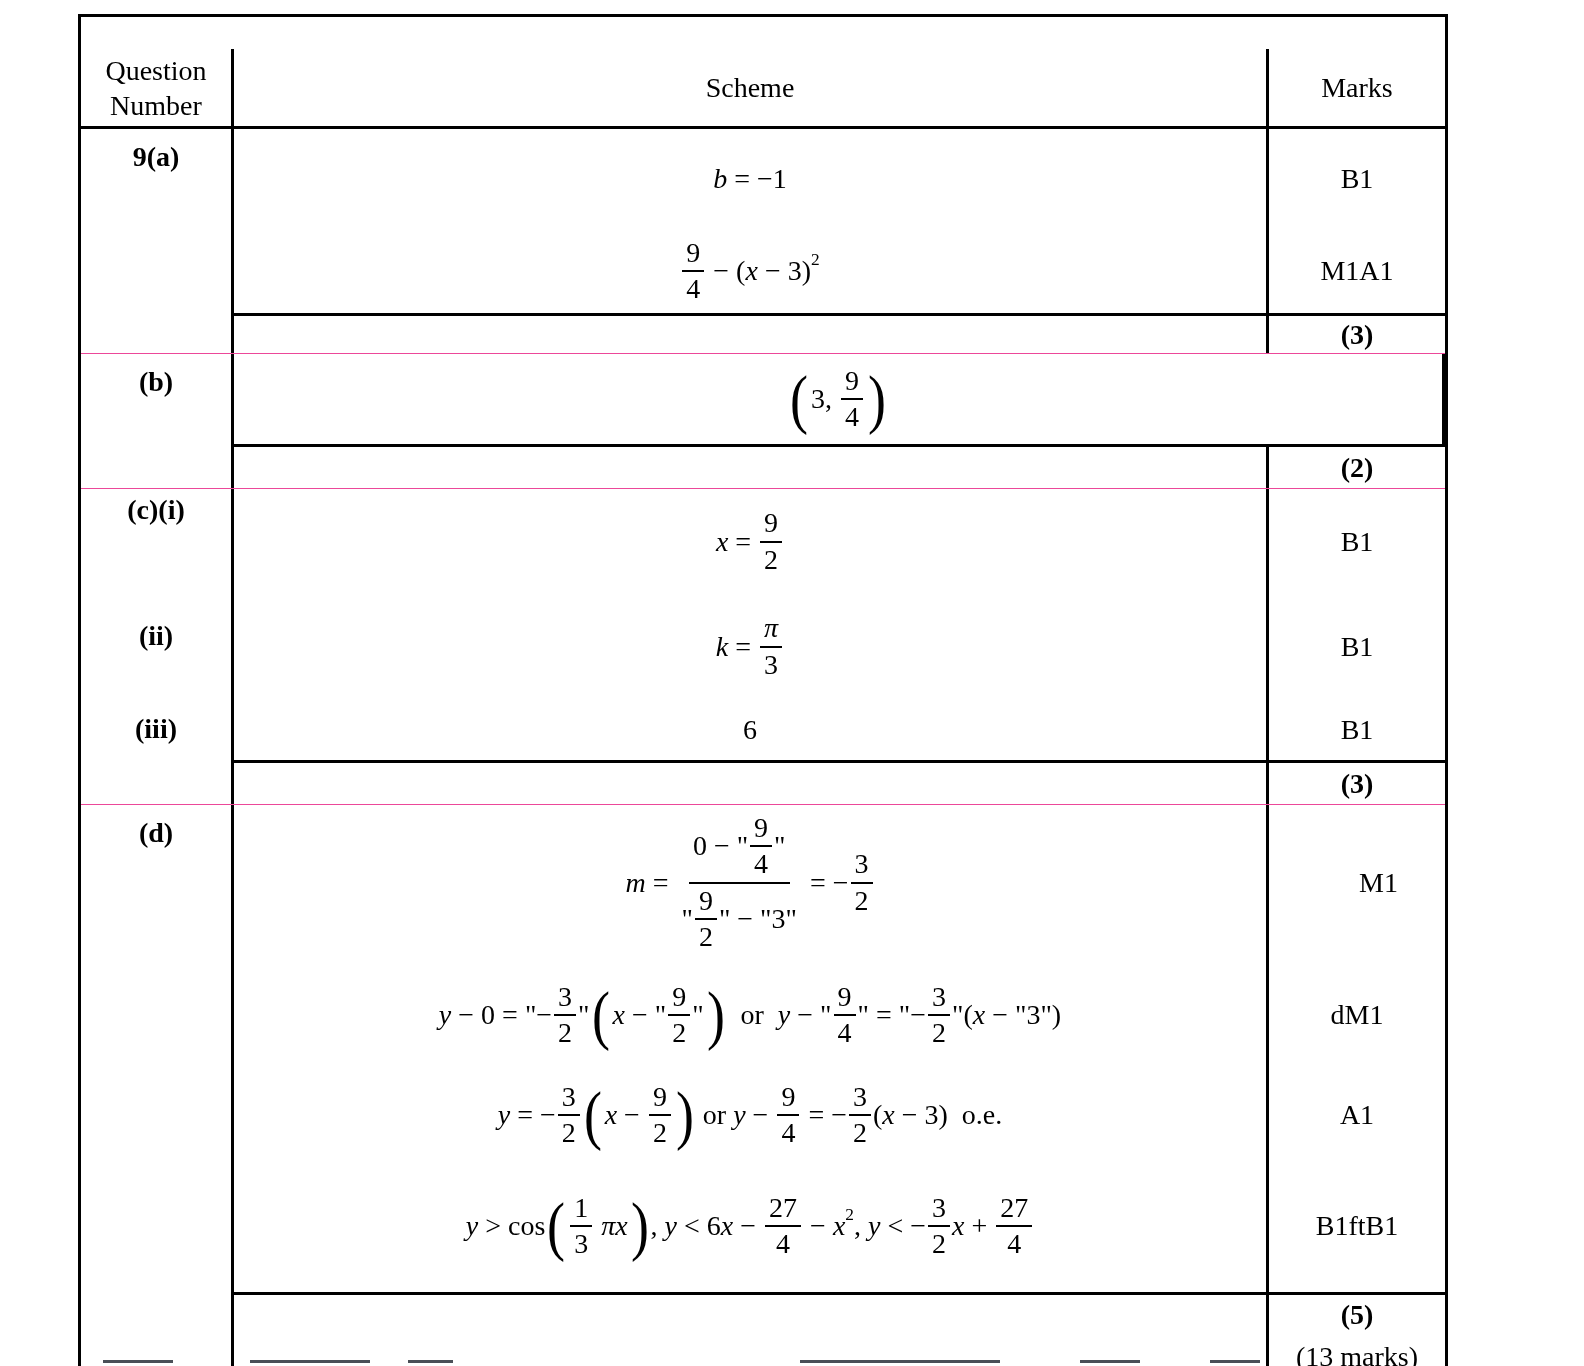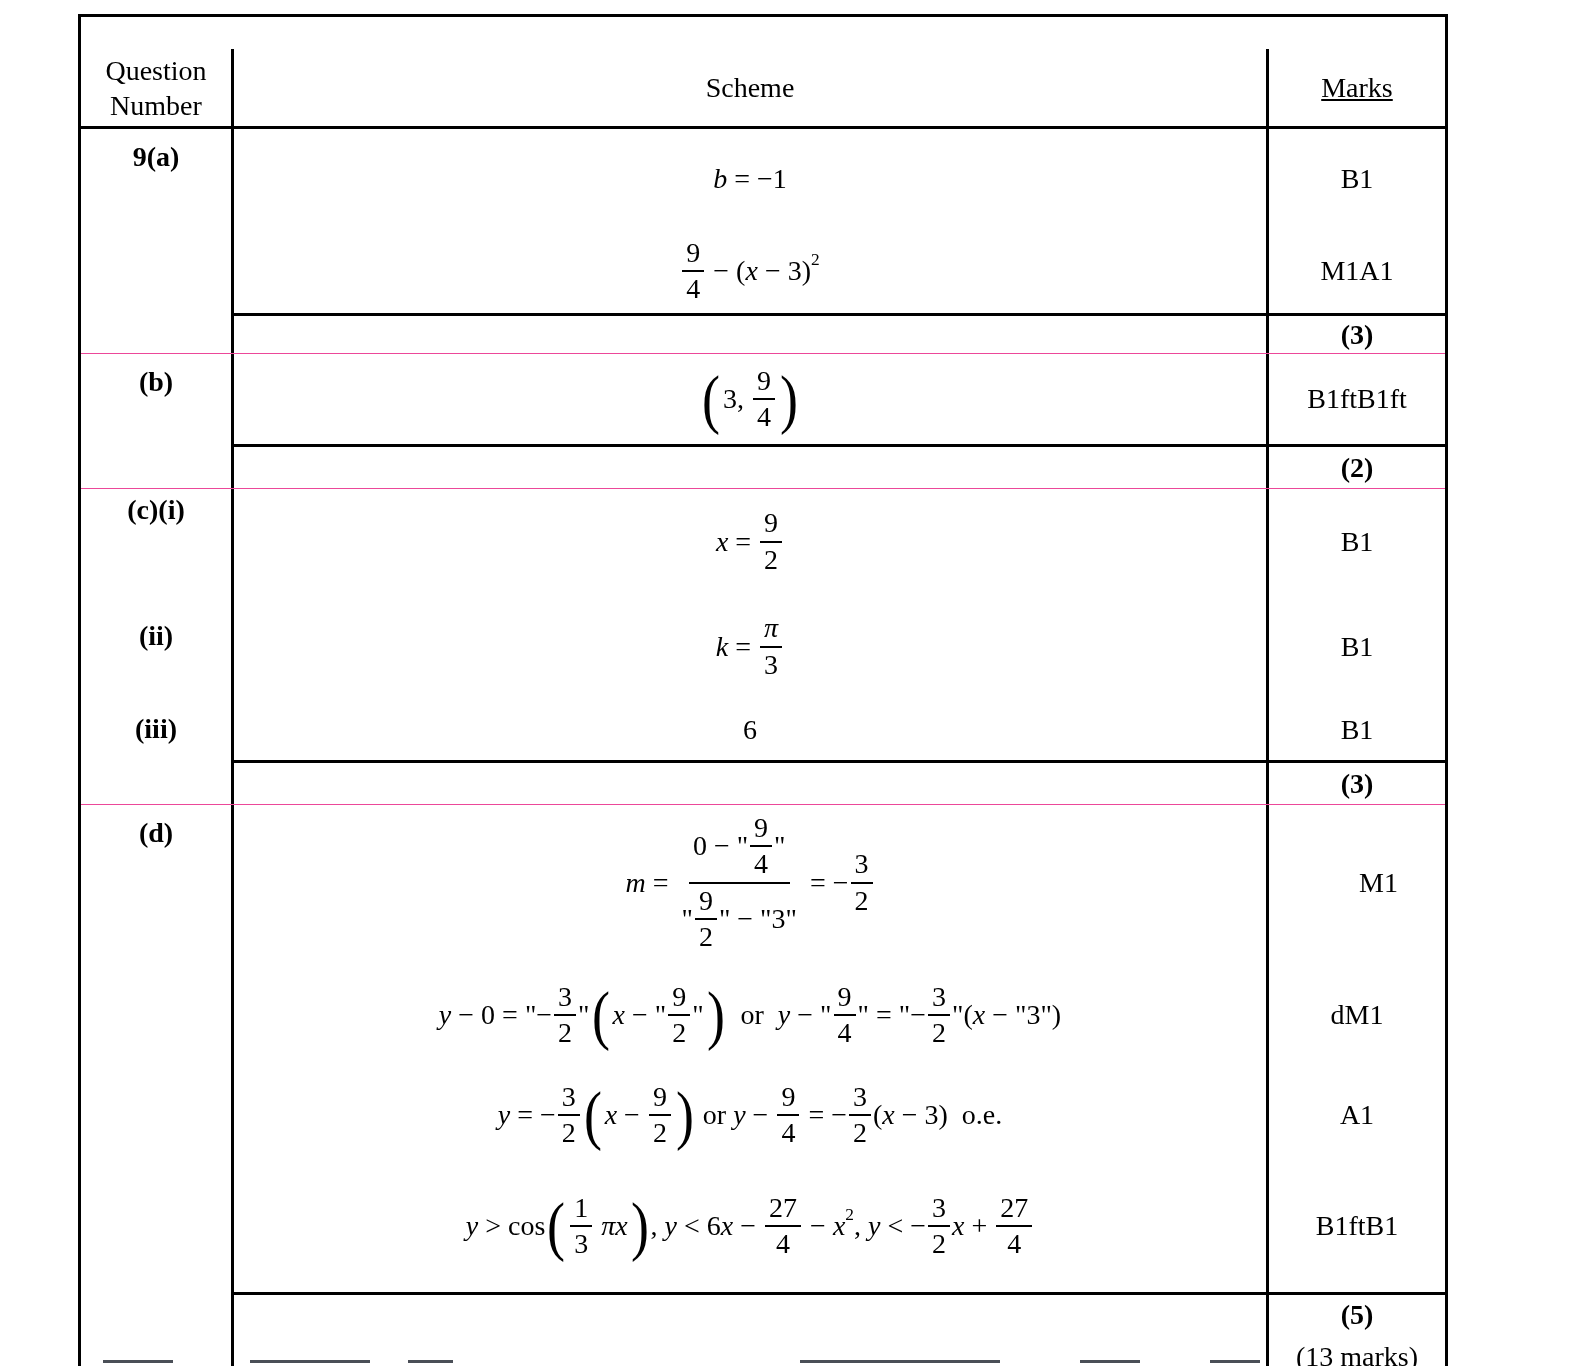--- a/index.html
+++ b/index.html
@@ -2,21 +2,21 @@
 <html><head>
 <meta charset="utf-8">
 <style>
   html,body{margin:0;padding:0;background:#ffffff;width:1584px;height:1366px;overflow:hidden;}
   body{font-family:"Liberation Serif", serif;color:#000;font-size:28px;}
   .tbl{position:absolute;left:78px;top:14px;width:1364px;border:3px solid #000;background:#fff;box-sizing:content-box;}
   
   .hrow{display:flex;border-bottom:3px solid #000;height:77px;margin-top:32px;}
   .hq{width:150px;border-right:3px solid #000;display:flex;align-items:center;justify-content:center;text-align:center;line-height:1.25;}
   .hs{flex:1;border-right:3px solid #000;display:flex;align-items:center;justify-content:center;}
-  .hm{width:176px;display:flex;align-items:center;justify-content:center;text-decoration:underline;}
+  .hm{width:176px;display:flex;align-items:center;justify-content:center;}
   
   .section{display:flex;border-bottom:1px solid #ec4899;}
   .section:last-of-type{border-bottom:none;}
   .qcell{width:150px;border-right:3px solid #000;flex:none;}
   .qline{display:flex;justify-content:center;align-items:flex-start;box-sizing:border-box;}
   .qlabel{font-weight:bold;}
   .right{flex:1;display:flex;flex-direction:column;min-width:0;}
   .content{display:flex;}
   .scol{flex:1;border-right:3px solid #000;min-width:0;}
   .mcol{width:176px;flex:none;}
@@ -120,23 +120,20 @@
                         <span class="den">
                           <span class="mr">4</span>
                         </span>
                       </span>
                     </span>
                     <span class="bp">)</span>
                   </span>
                 </div>
               </div>
             </div>
-            <div class="mcol">
-              <div class="sline" style="height: 90px;">B1ftB1ft</div>
-            </div>
           </div>
           <div class="subrow" style="height: 44px;">
             <div class="subscheme"></div>
             <div class="submark">(2)</div>
           </div>
         </div>
       </div>
       <div class="section">
         <div class="qcell">
           <div class="qline" style="height: 105px; padding-top: 5px;">

